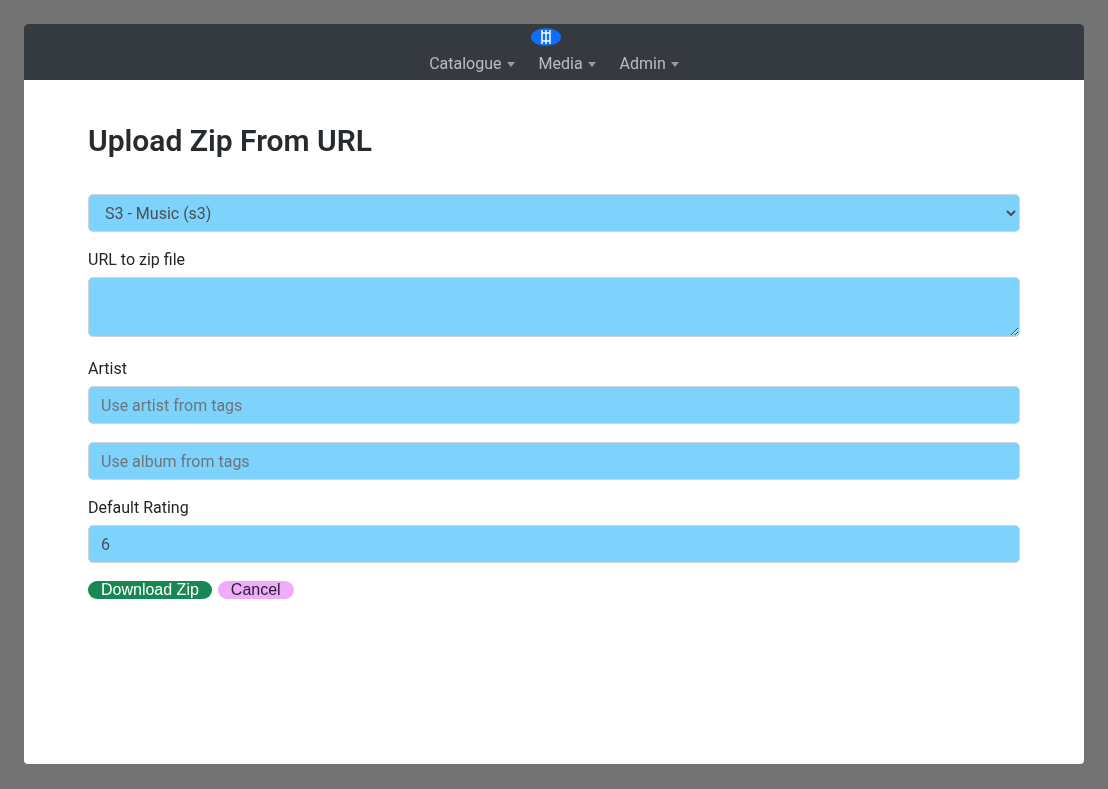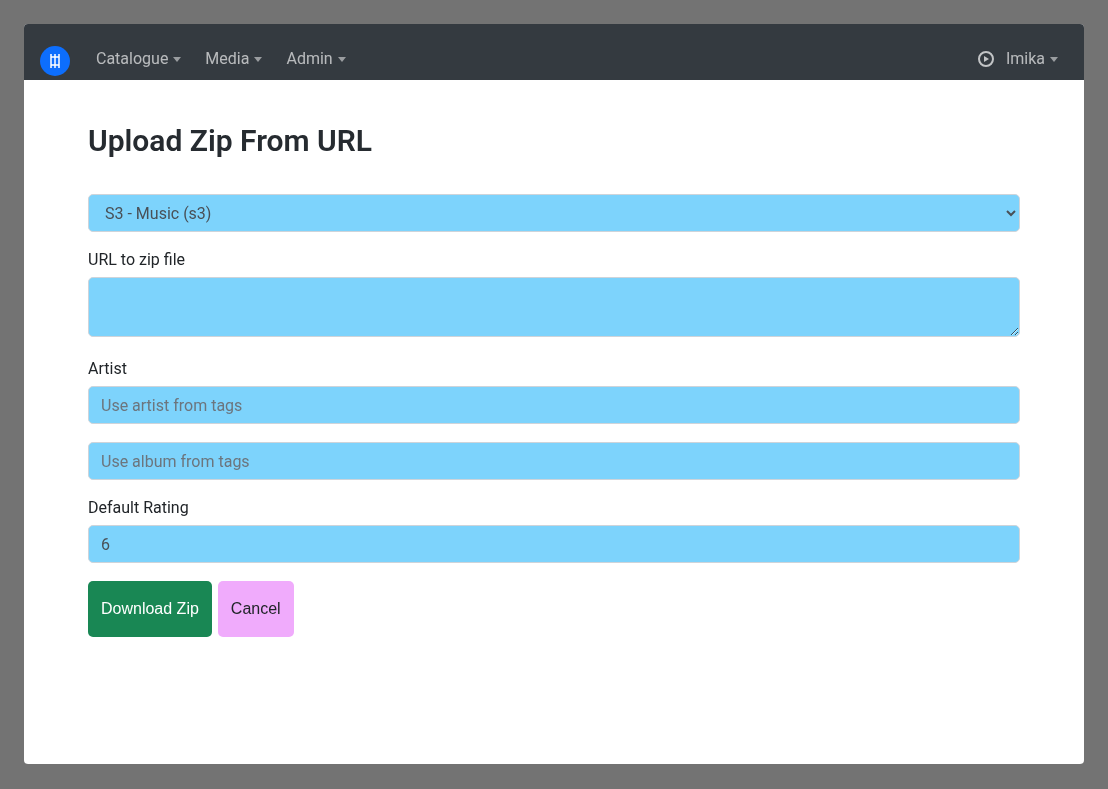--- a/index.html
+++ b/index.html
@@ -15,22 +15,23 @@
     border-radius: 4px;
     width: 1060px;
     margin: 0 auto;
     overflow: hidden;
     min-height: 740px;
   }
   .navbar {
     background: #343a40;
     height: 56px;
     display: flex;
-    align-items: flex-end;
+    align-items: center;
     padding: 4px 16px;
+    flex-direction: column;
   }
   .logo {
     width: 30px; height: 30px;
     border-radius: 50%;
     background: #0d6efd;
     color: #fff;
     display: flex; align-items: center; justify-content: center;
     font-weight: bold; font-size: 13px;
     margin-right: 16px;
   }
@@ -101,22 +102,22 @@
   }
   textarea.form-control {
     height: 60px;
     resize: vertical;
   }
   input.form-control { height: 38px; }
   input.form-control::placeholder { color: #6c757d; }
   .btn-row { display: flex; gap: 6px; margin-top: 4px; }
   .btn {
     border: none;
-    border-radius: 5px;
-    padding: 19px 13px;
+    border-radius: 13px;
+    padding: 0 13px;
     font-size: 16px;
     cursor: pointer;
   }
   .btn-success { background: #198754; color: #fff; }
   .btn-warning { background: #f0abfc; color: #212529; }
 </style>
 </head>
 <body>
 
 <div class="window">

